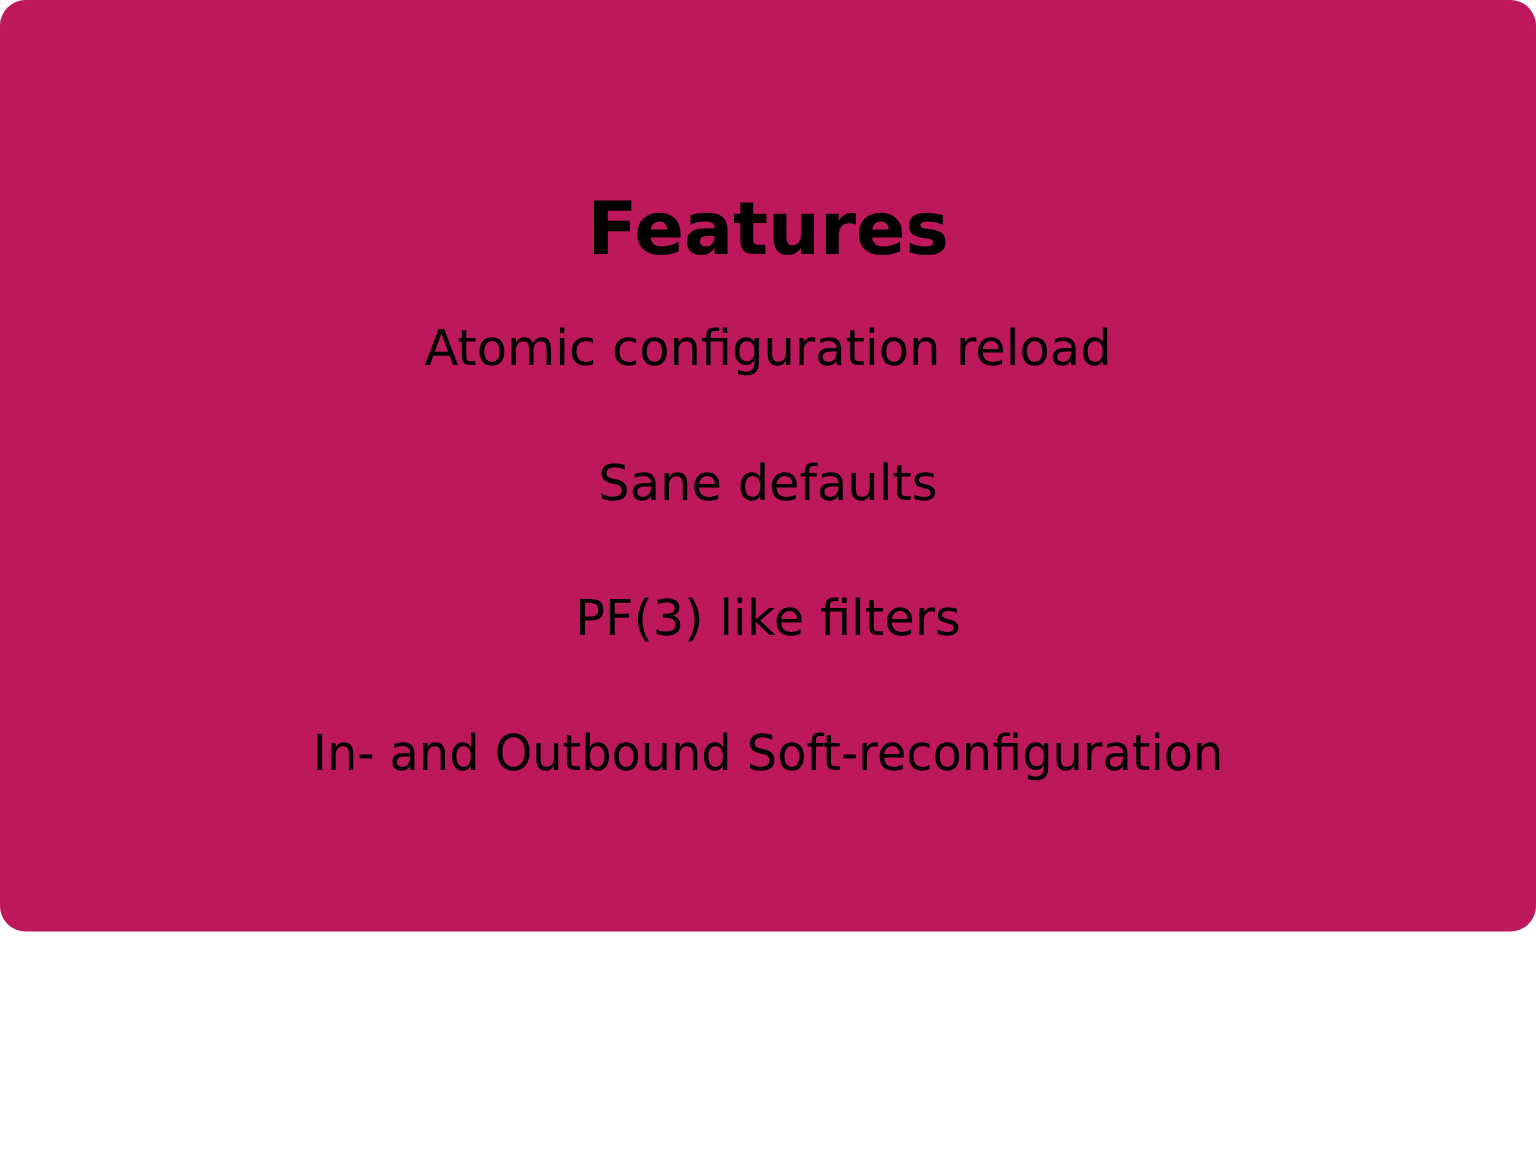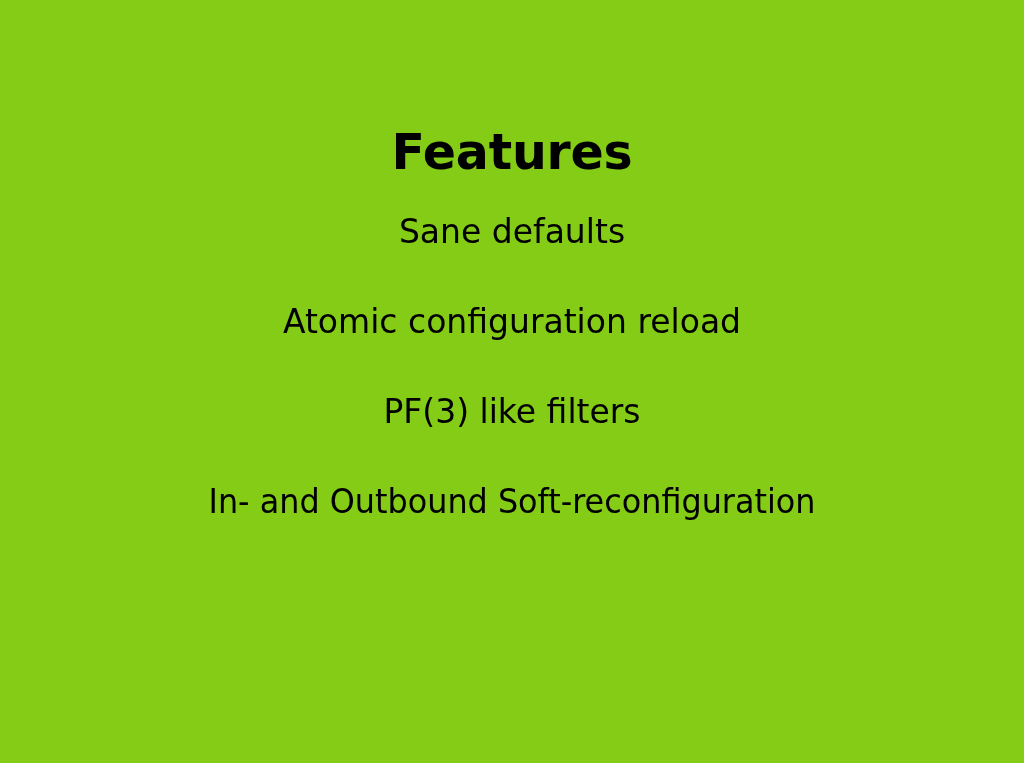--- a/index.html
+++ b/index.html
@@ -10,22 +10,23 @@
     width: 1024px;
     height: 768px;
     background: #ffffff;
     font-family: "DejaVu Sans", sans-serif;
     overflow: hidden;
   }
 
   .slide {
     position: relative;
     width: 1024px;
-    height: 763px;
-    background: #84cc16;
+    height: 621px;
+    background: #be185d;
+    border-radius: 17px;
   }
 
   .slide-title {
     position: absolute;
     top: 94px;
     left: 0;
     width: 1024px;
     text-align: center;
     font-family: "DejaVu Sans", sans-serif;
     font-size: 49px;
@@ -66,19 +67,19 @@
   }
 </style>
 </head>
 <body>
 
 <div class="slide">
 
   <h1 class="slide-title">Features</h1>
 
   <div class="slide-body">
+    <div class="body-line">Atomic configuration reload</div>
     <div class="body-line">Sane defaults</div>
-    <div class="body-line">Atomic configuration reload</div>
     <div class="body-line">PF(3) like filters</div>
     <div class="body-line condensed">In- and Outbound Soft-reconfiguration</div>
   </div>
 
 </div>
 
 </body></html>

